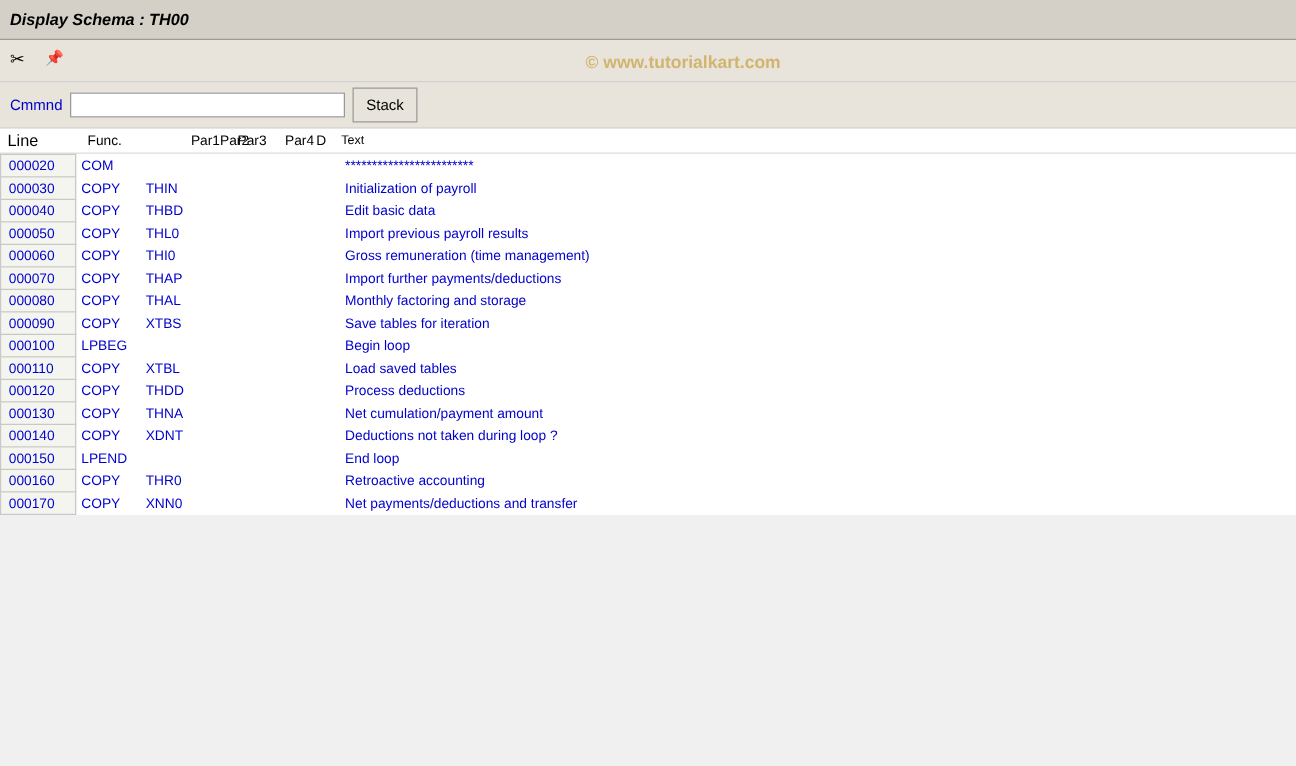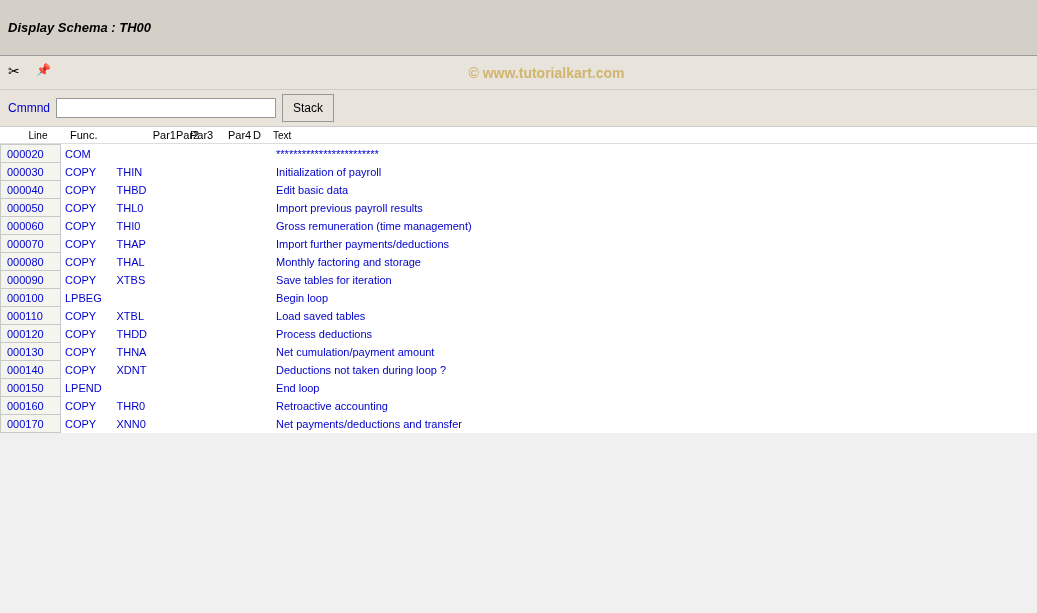--- a/index.html
+++ b/index.html
@@ -5,21 +5,21 @@
     * { margin: 0; padding: 0; box-sizing: border-box; }
     body {
       font-family: Arial, sans-serif;
       font-size: 12px;
       background: #f0f0f0;
       width: 1037px;
       min-height: 613px;
     }
     .title-bar {
       background: #d4d0c8;
-      padding: 20px 8px;
+      padding: 8px 8px;
       font-weight: bold;
       font-style: italic;
       font-size: 13px;
       border-bottom: 1px solid #999;
     }
     .toolbar {
       background: #e8e4dc;
       padding: 4px 8px;
       display: flex;
       align-items: center;
@@ -68,21 +68,21 @@
       padding: 0;
     }
     .column-headers {
       display: flex;
       align-items: center;
       padding: 2px 6px;
       background: white;
       border-bottom: 1px solid #ddd;
       gap: 0;
     }
-    .col-line { width: 64px; font-size: 10px; color: #000; font-weight: normal; text-align: center; }
+    .col-line { width: 64px; font-size: 13px; color: #000; font-weight: normal; }
     .col-func { width: 52px; font-size: 11px; color: #000; }
     .col-par1 { width: 54px; font-size: 11px; color: #000; text-align: right; }
     .col-par2 { width: 14px; font-size: 11px; color: #000; }
     .col-par3 { width: 38px; font-size: 11px; color: #000; }
     .col-par4 { width: 25px; font-size: 11px; color: #000; }
     .col-d { width: 20px; font-size: 11px; color: #000; }
     .col-text { flex: 1; font-size: 10px; color: #000; }
     .data-table {
       width: 100%;
       border-collapse: collapse;

